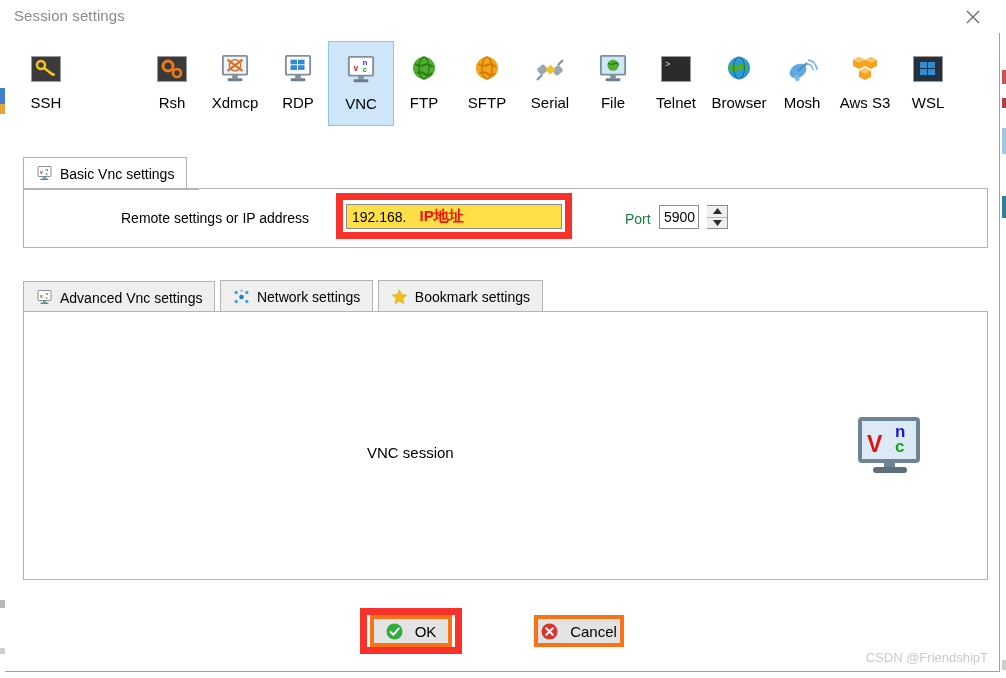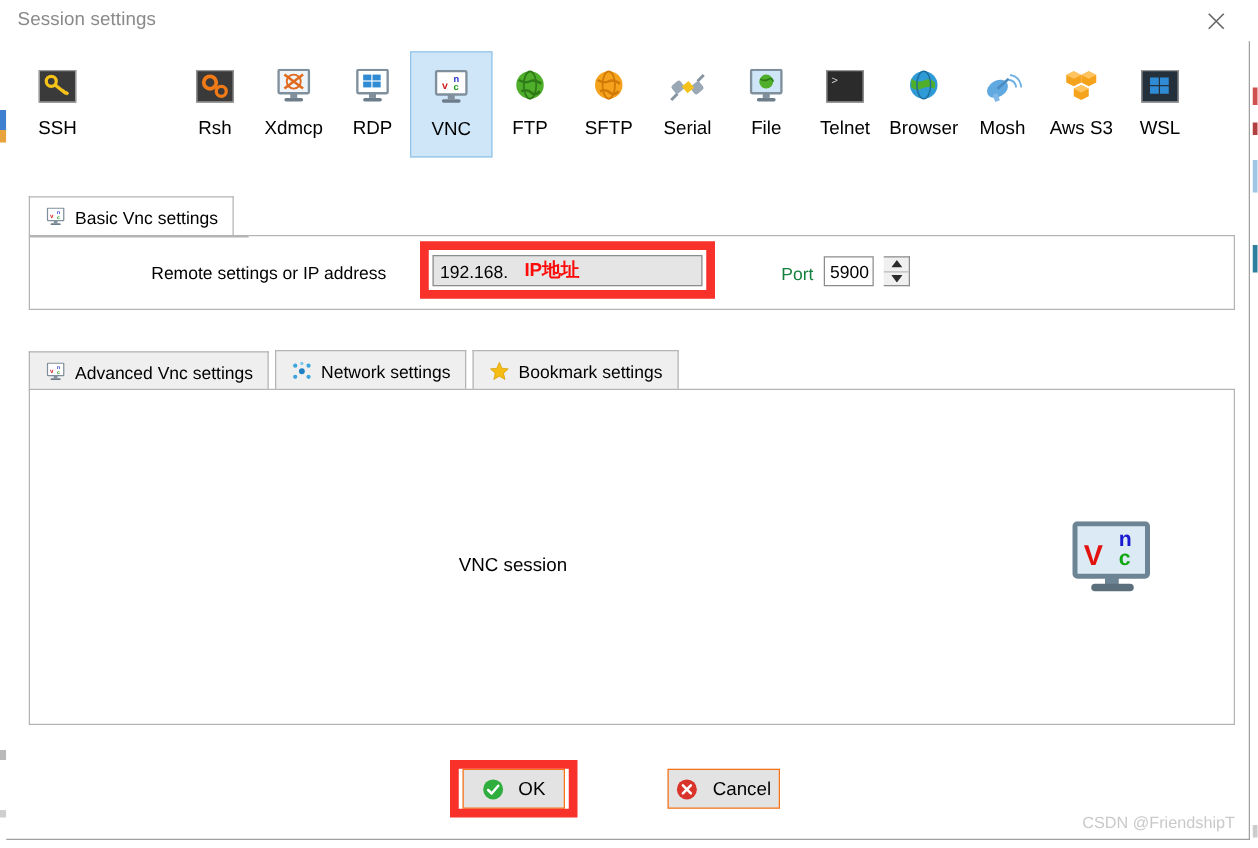--- a/index.html
+++ b/index.html
@@ -90,21 +90,21 @@
 
   .lbl-remote{
     position:absolute;left:116px;top:210px;font-size:14px;color:#000;white-space:nowrap;
   }
   .redbox-ip{
     position:absolute;left:331px;top:193px;width:236px;height:46px;
     border:7px solid #f8312a;box-sizing:border-box;background:transparent;
   }
   .ip-input{
     position:absolute;left:341px;top:204px;width:216px;height:25px;
-    border:1px solid #8c8c8c;background:#e5e5e5;box-sizing:border-box;
+    border:1px solid #8c8c8c;background:#fde047;box-sizing:border-box;
     display:flex;align-items:center;padding-left:5px;gap:0px;
     font-size:14px;color:#000;
   }
   .ip-val{color:#000;}
   .ip-note{color:#fd0b08;font-weight:bold;font-size:15px;margin-left:13px;}
 
   .lbl-port{position:absolute;left:620px;top:211px;font-size:14px;color:#15803d;}
   .port-input{
     position:absolute;left:654px;top:205px;width:40px;height:24px;
     border:1px solid #8c8c8c;background:#fff;box-sizing:border-box;
@@ -129,21 +129,21 @@
   }
   .vnc-logo{position:absolute;left:852px;top:417px;width:66px;height:58px;}
 
   
   .redbox-ok{
     position:absolute;left:355px;top:608px;width:102px;height:46px;
     border:7px solid #f8312a;box-sizing:border-box;
   }
   .btn{
     position:absolute;height:32px;box-sizing:border-box;
-    border:1px solid #f97316;background:#e3e3e3;
+    border:4px solid #f97316;background:#e3e3e3;
     display:flex;align-items:center;justify-content:center;gap:12px;
     font-size:15px;color:#000;cursor:pointer;
   }
   .btn-ok{left:365px;top:615px;width:82px;}
   .btn-cancel{left:529px;top:615px;width:90px;}
   .badge{width:17px;height:17px;border-radius:50%;position:relative;flex:0 0 auto;}
 
   .watermark{
     position:absolute;right:14px;top:650px;
     font-size:13px;color:#c9c9c9;white-space:nowrap;

